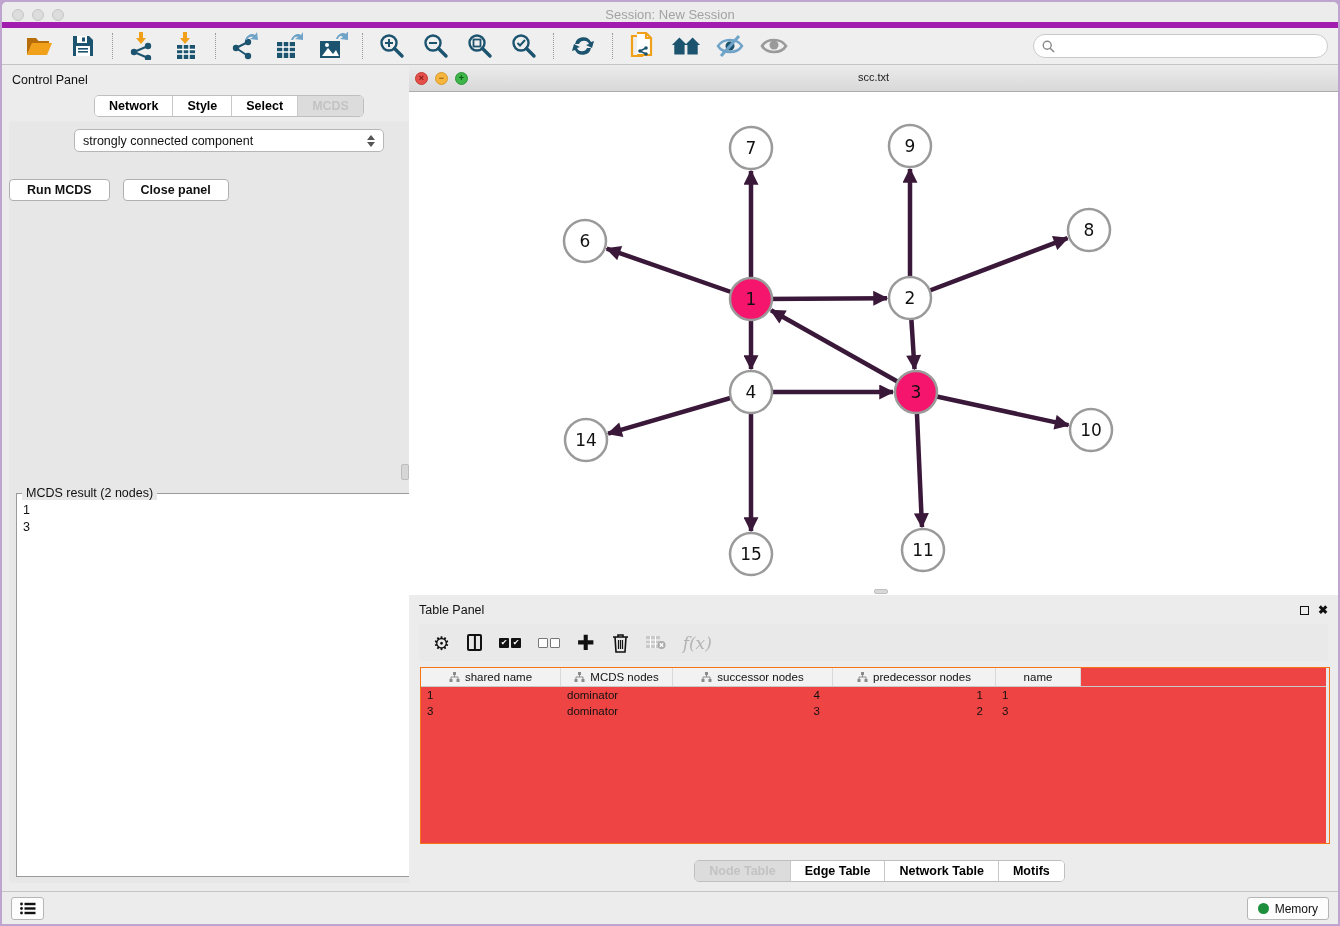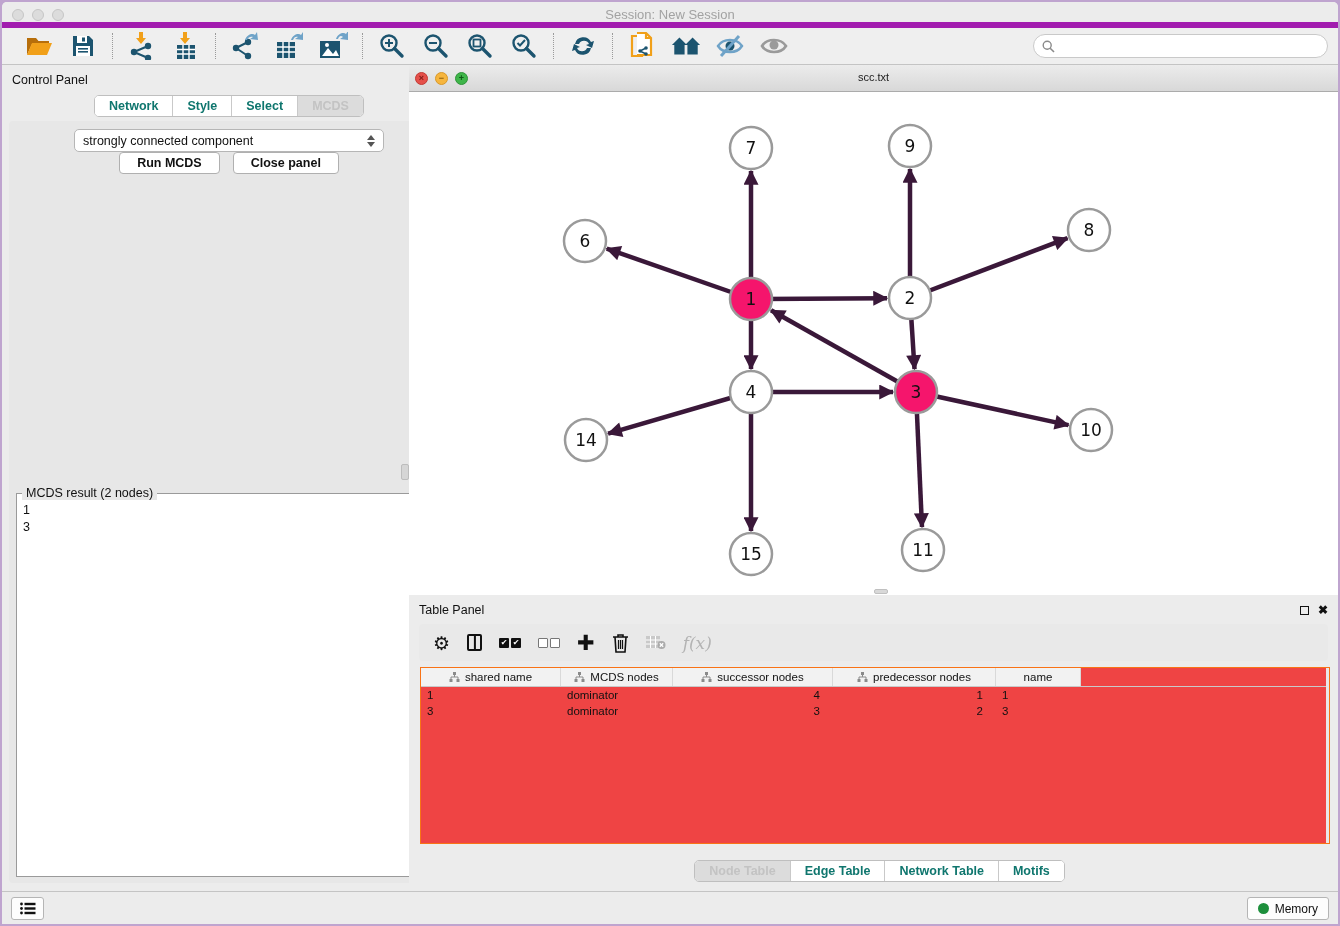--- a/index.html
+++ b/index.html
@@ -23,31 +23,31 @@
 
   
   .control-panel { position:absolute; left:0; top:63px; width:455px; bottom:33px; background:#ececec; border-right:1px solid #b5b5b5; }
   .panel-head { height:30px; display:flex; align-items:center; padding:0 10px; }
   .panel-head .pt { font-size:12.5px; color:#111; }
   .panel-ctl { margin-left:auto; display:flex; gap:9px; align-items:center; }
   .float-icon { width:9px; height:9px; border:1.6px solid #111; display:inline-block; }
   .close-icon { font-size:12px; font-weight:bold; color:#111; line-height:1; }
   .seg-bar { display:flex; justify-content:center; }
   .seg { display:flex; border:1px solid #bfbfbf; border-radius:5px; overflow:hidden; background:#fff; }
-  .seg > div { padding:3px 14px; font-size:12.5px; font-weight:bold; color:#0f766e; border-right:1px solid #c9c9c9; background:#fff; }
+  .seg > div { padding:3px 14px; font-size:12.5px; font-weight:bold; color:#000000; border-right:1px solid #c9c9c9; background:#fff; }
   .seg > div:last-child { border-right:none; }
   .seg > div.sel { background:#dcdcdc; color:#c3c3c3; }
   .cp-content { position:absolute; left:7px; right:7px; top:56px; bottom:8px; background:#e7e7e7; border-radius:4px; }
   .opt-label { text-align:center; font-size:13px; color:#111; padding-top:16px; }
   .select-box { margin:8px auto 0; width:310px; height:23px; background:#fff; border:1px solid #b6b6b6; border-radius:5px; display:flex; align-items:center; padding:0 8px; font-size:12.5px; color:#111; }
   .chev { margin-left:auto; display:flex; flex-direction:column; gap:2px; }
   .chev i { display:block; width:0; height:0; border-left:4px solid transparent; border-right:4px solid transparent; }
   .chev .up { border-bottom:5px solid #555; }
   .chev .dn { border-top:5px solid #555; }
-  .btn-row { display:flex; justify-content:center; gap:13px; margin-top:0; }
+  .btn-row { display:flex; justify-content:flex-start; gap:13px; margin-top:27px; }
   .mac-btn { background:#fff; border:1px solid #b0b0b0; border-radius:4px; font-size:12.5px; font-weight:bold; color:#111; padding:3px 17px; font-family:"Liberation Sans", sans-serif; }
   .result-group { position:absolute; left:7px; right:9px; top:372px; bottom:6px; border:1px solid #9a9a9a; background:#fff;padding-left:21px; }
   .result-legend { position:absolute; top:-8px; left:5px; background:#e7e7e7; padding:0 4px; font-size:12.5px; color:#111; }
   .result-body { position:absolute; inset:8px 16px 2px 6px; font-size:12.5px; color:#111; line-height:17px; }
   .result-scroll { position:absolute; top:1px; bottom:1px; right:1px; width:14px; background:#f4f4f4; border-left:1px solid #dedede; }
   .divider-handle { position:absolute; left:399px; top:462px; width:8px; height:16px; background:#d6d6d6; border:1px solid #bdbdbd; border-radius:2px; }
 
   
   .net-window { position:absolute; left:407px; right:0; top:63px; height:530px; background:#fff; }
   .net-titlebar { position:absolute; left:0; right:0; top:0; height:27px; background:linear-gradient(#ececec,#d8d8d8); border-bottom:1px solid #ababab; }

